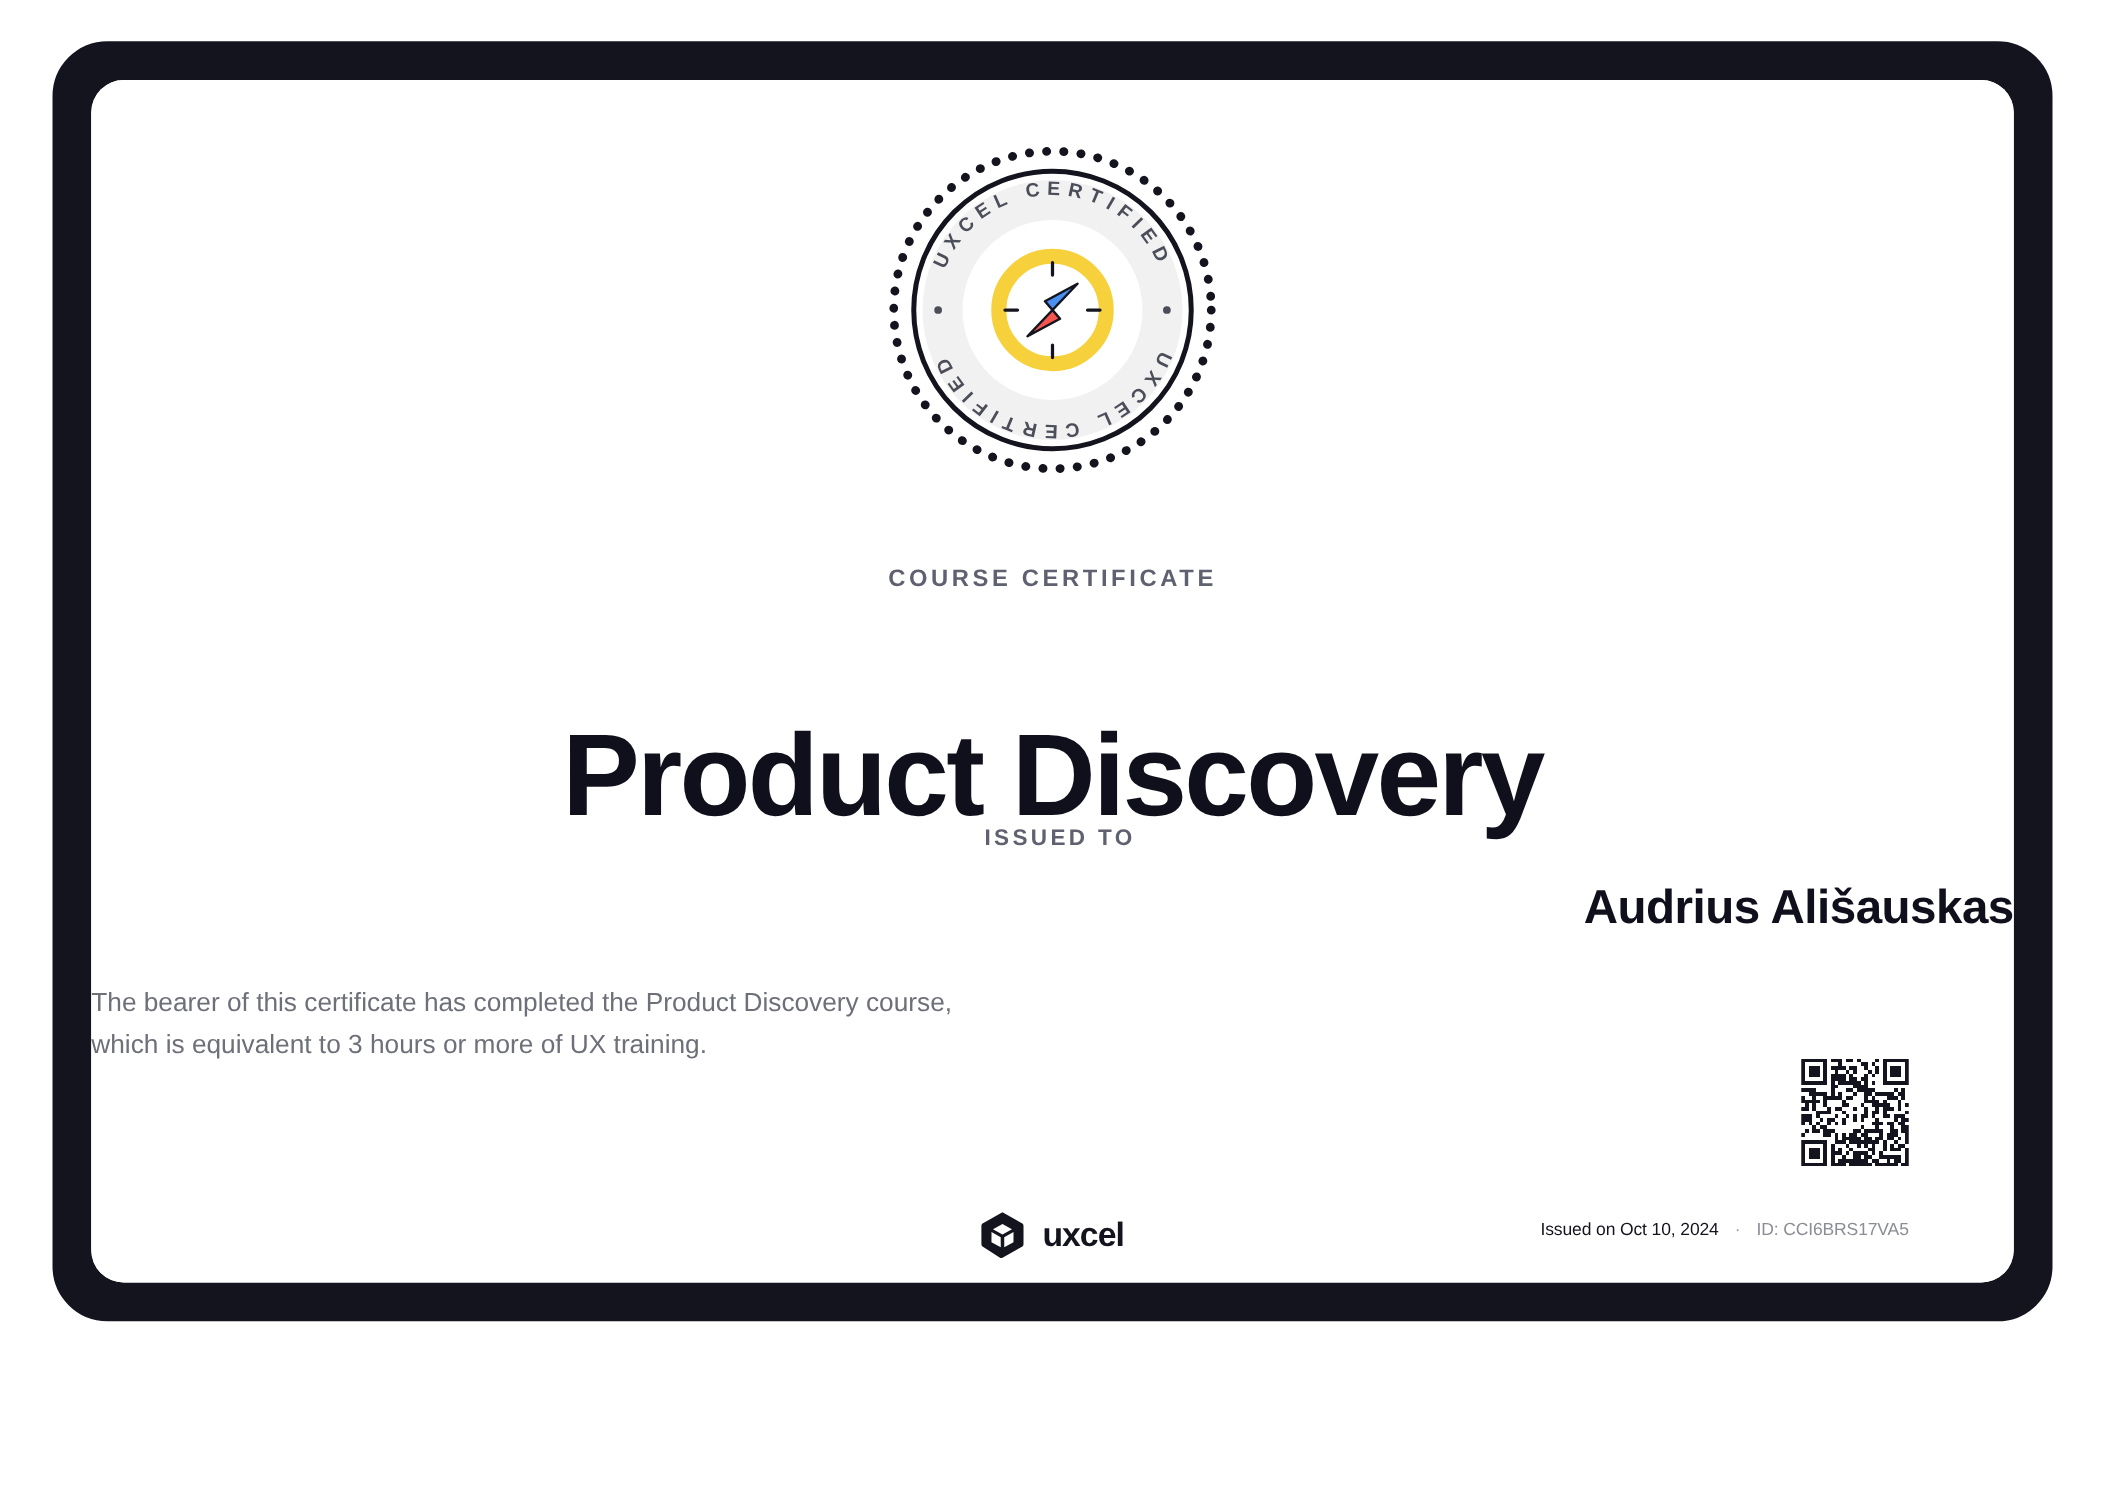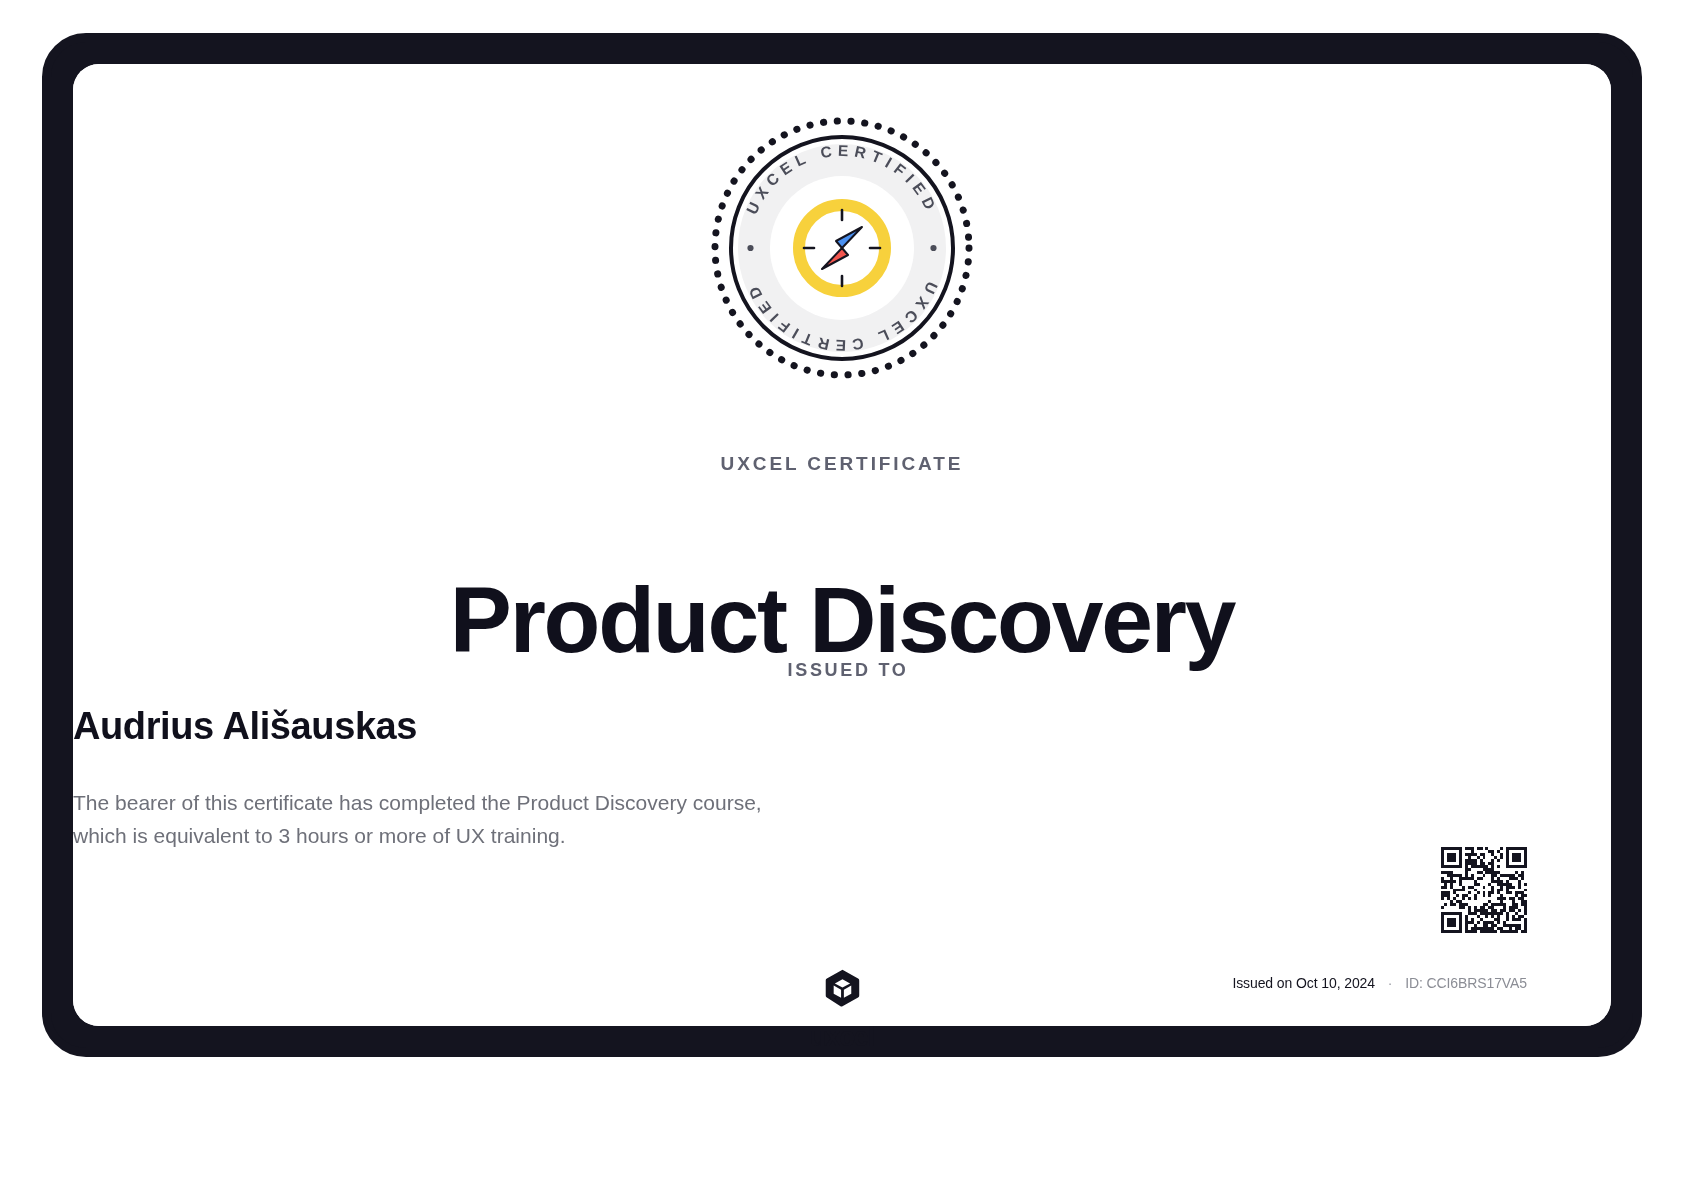--- a/index.html
+++ b/index.html
@@ -80,21 +80,21 @@
     line-height: 108px;
     font-weight: bold;
     letter-spacing: -2.2px;
     color: #10101c;
   }
 
   .recipient-name {
     position: absolute;
     left: 0; right: 0;
     top: 638px;
-    text-align: left;
+    text-align: right;
     font-size: 38px;
     line-height: 48px;
     font-weight: bold;
     letter-spacing: -0.4px;
     color: #10101c;
   }
 
   .description {
     position: absolute;
     left: 0; right: 0;
@@ -121,21 +121,20 @@
   }
 
   .brand-block {
     position: absolute;
     left: 50%;
     top: 905px;
     transform: translateX(-50%);
     display: flex;
     align-items: center;
     gap: 15px;
-    flex-direction: column;
   }
   .brand-mark { display: block; }
   .brand-word {
     font-size: 27px;
     font-weight: bold;
     letter-spacing: -0.8px;
     color: #14141f;
   }
 
   .issue-block {
@@ -198,21 +197,21 @@
               <line x1="136" y1="164" x2="136" y2="174"></line>
               <line x1="98" y1="136" x2="108" y2="136"></line>
               <line x1="164" y1="136" x2="174" y2="136"></line>
             </g>
             <path d="M 156 115 L 136 136 L 130 129 Z" fill="#4a90f0" stroke="#14141f" stroke-width="2" stroke-linejoin="round"></path>
             <path d="M 116 157 L 136 136 L 142 143 Z" fill="#f2564f" stroke="#14141f" stroke-width="2" stroke-linejoin="round"></path>
           </g>
         </svg>
       </div>
 
-      <div class="eyebrow eyebrow-course">UXCEL CERTIFICATE</div>
+      <div class="eyebrow eyebrow-course">COURSE CERTIFICATE</div>
 
       <h1 class="course-title">Product Discovery</h1>
 
       <div class="eyebrow eyebrow-issued">ISSUED TO</div>
 
       <div class="recipient-name">Audrius Ališauskas</div>
 
       <div class="description">
         <span class="line">The bearer of this certificate has completed the Product Discovery course,</span>
         <span class="line">which is equivalent to 3 hours or more of UX training.</span>

